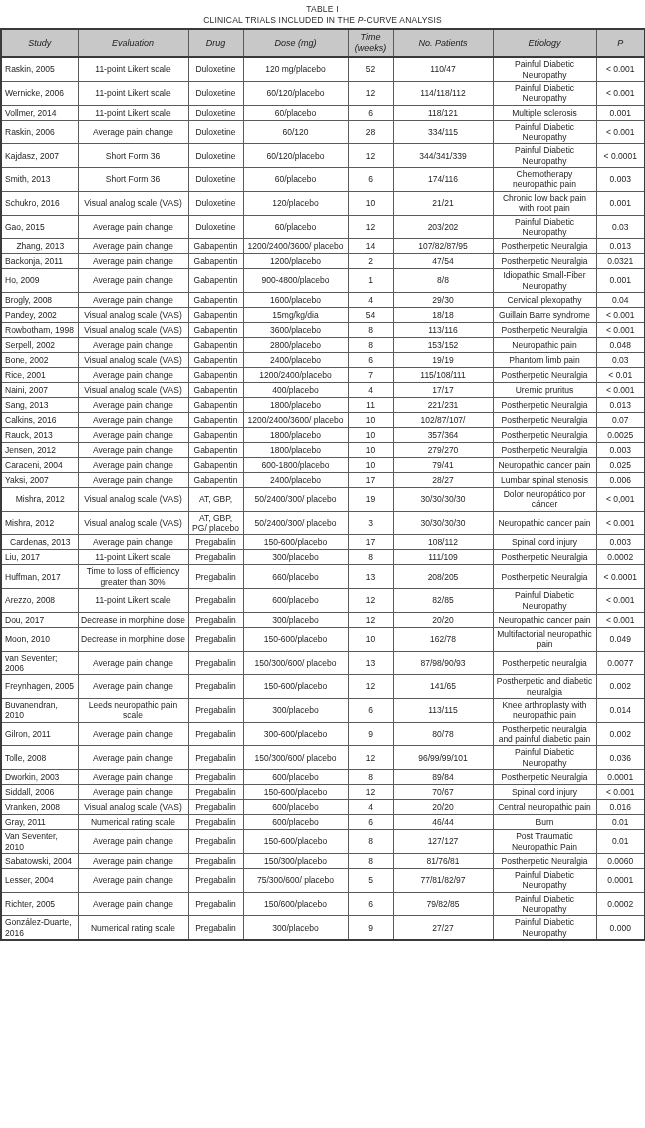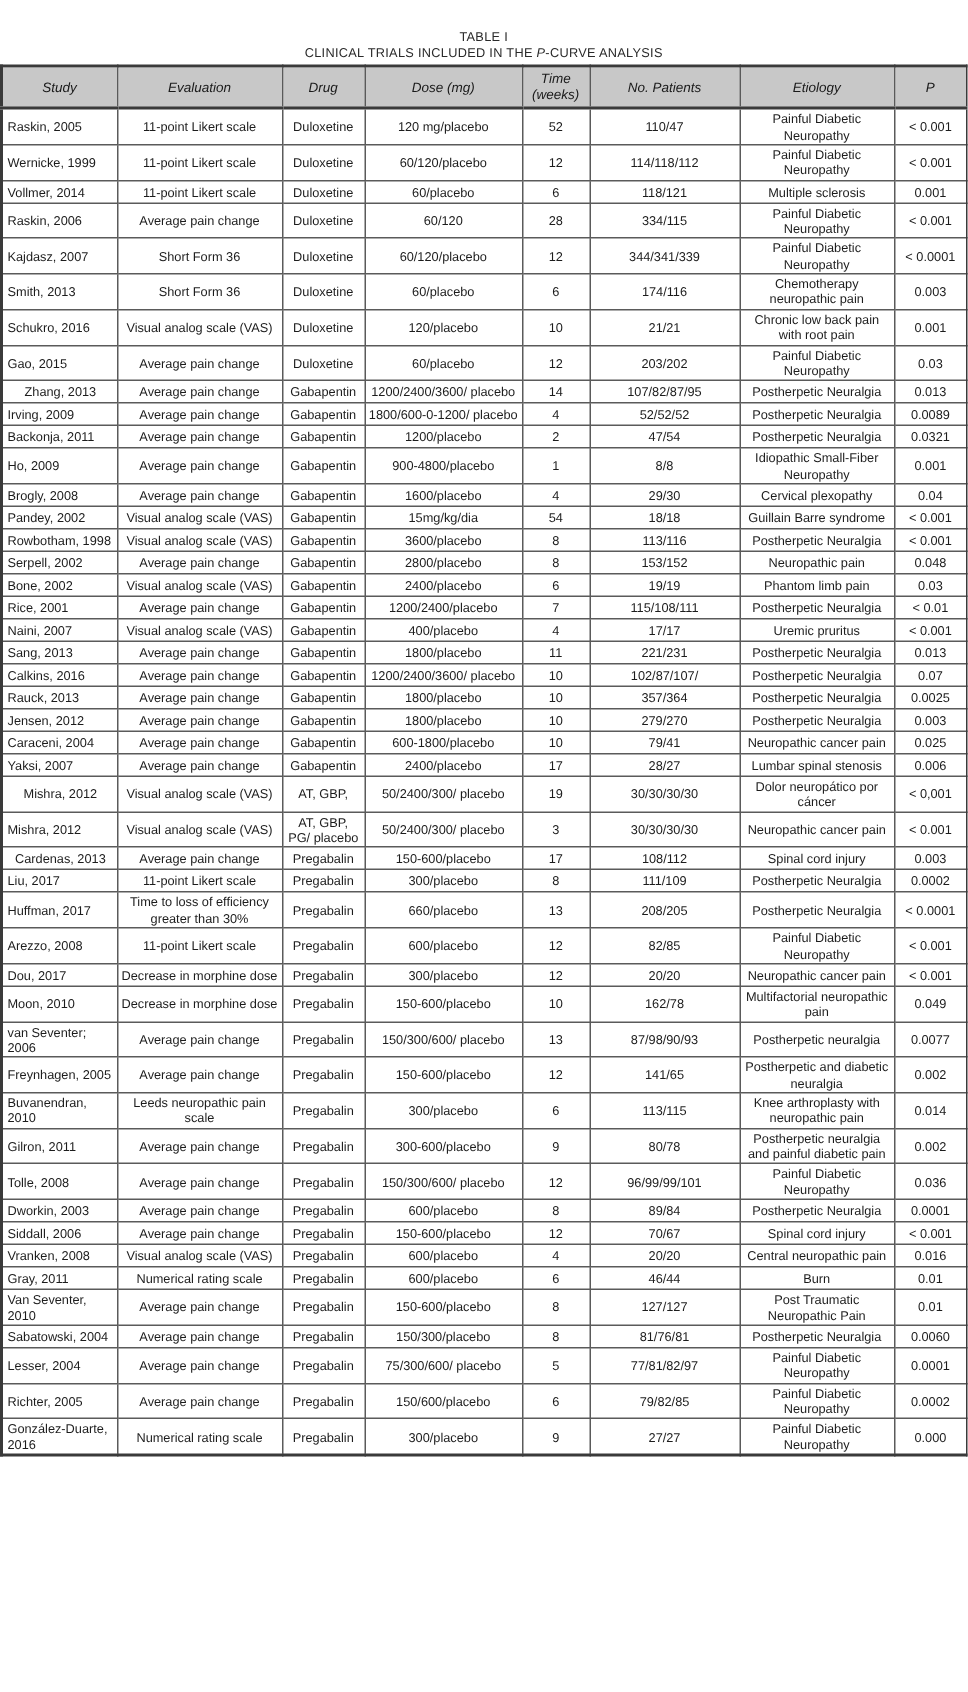--- a/index.html
+++ b/index.html
@@ -10,21 +10,21 @@
   body {
     width: 645px;
     height: 1128px;
     overflow: hidden;
     font-family: "Liberation Sans", sans-serif;
     color: #1c1c1c;
   }
   .page {
     width: 645px;
     box-sizing: border-box;
-    padding-top: 19px;
+    padding-top: 4px;
   }
   .caption {
     text-align: center;
     font-size: 8.5px;
     line-height: 1.25;
     letter-spacing: 0.2px;
     color: #2a2a2a;
     margin-bottom: 3px;
   }
   table.trials {
@@ -102,21 +102,21 @@
           <td class="col-study">Raskin, 2005</td>
           <td class="col-evaluation">11-point Likert scale</td>
           <td class="col-drug">Duloxetine</td>
           <td class="col-dose">120 mg/placebo</td>
           <td class="col-time">52</td>
           <td class="col-patients">110/47</td>
           <td class="col-etiology">Painful Diabetic Neuropathy</td>
           <td class="col-p">&lt; 0.001</td>
         </tr>
         <tr>
-          <td class="col-study">Wernicke, 1999</td>
+          <td class="col-study">Wernicke, 2006</td>
           <td class="col-evaluation">11-point Likert scale</td>
           <td class="col-drug">Duloxetine</td>
           <td class="col-dose">60/120/placebo</td>
           <td class="col-time">12</td>
           <td class="col-patients">114/118/112</td>
           <td class="col-etiology">Painful Diabetic Neuropathy</td>
           <td class="col-p">&lt; 0.001</td>
         </tr>
         <tr>
           <td class="col-study">Vollmer, 2014</td>
@@ -180,30 +180,20 @@
         </tr>
         <tr class="group-start">
           <td class="col-study">Zhang, 2013</td>
           <td class="col-evaluation">Average pain change</td>
           <td class="col-drug">Gabapentin</td>
           <td class="col-dose">1200/2400/3600/ placebo</td>
           <td class="col-time">14</td>
           <td class="col-patients">107/82/87/95</td>
           <td class="col-etiology">Postherpetic Neuralgia</td>
           <td class="col-p">0.013</td>
-        </tr>
-        <tr>
-          <td class="col-study">Irving, 2009</td>
-          <td class="col-evaluation">Average pain change</td>
-          <td class="col-drug">Gabapentin</td>
-          <td class="col-dose">1800/600-0-1200/ placebo</td>
-          <td class="col-time">4</td>
-          <td class="col-patients">52/52/52</td>
-          <td class="col-etiology">Postherpetic Neuralgia</td>
-          <td class="col-p">0.0089</td>
         </tr>
         <tr>
           <td class="col-study">Backonja, 2011</td>
           <td class="col-evaluation">Average pain change</td>
           <td class="col-drug">Gabapentin</td>
           <td class="col-dose">1200/placebo</td>
           <td class="col-time">2</td>
           <td class="col-patients">47/54</td>
           <td class="col-etiology">Postherpetic Neuralgia</td>
           <td class="col-p">0.0321</td>

